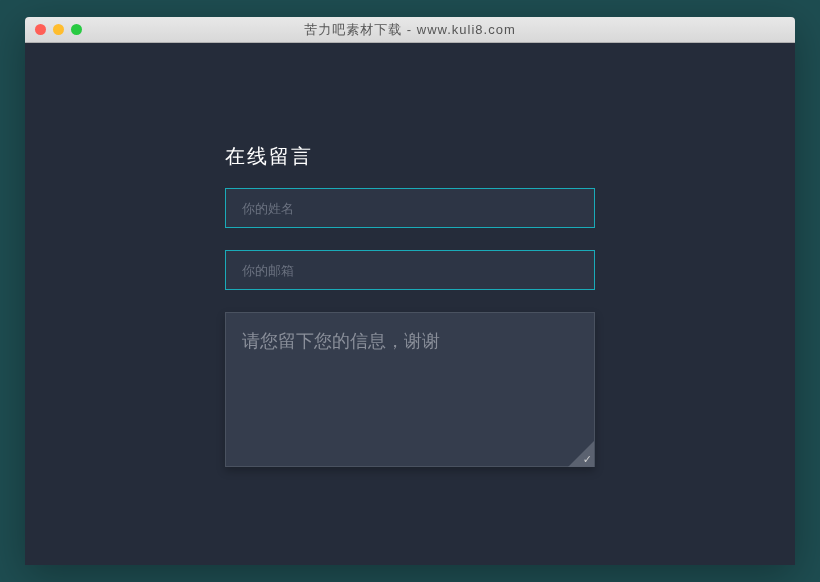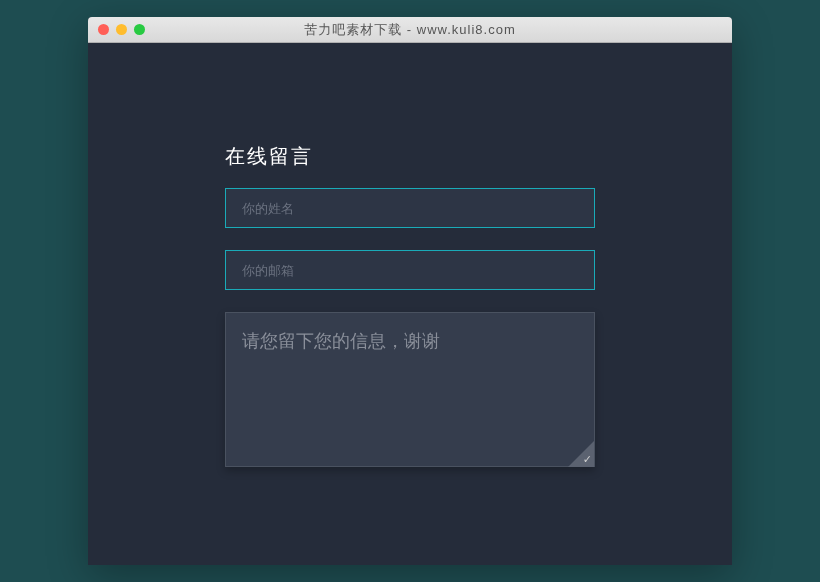--- a/index.html
+++ b/index.html
@@ -12,21 +12,21 @@
       background: #1e4d51;
       font-family: -apple-system, "Microsoft YaHei", "SimSun", sans-serif;
       width: 820px;
       height: 582px;
       display: flex;
       align-items: center;
       justify-content: center;
     }
     
     .window {
-      width: 644px;
+      width: 770px;
       height: 548px;
       background: #252c3a;
       border-radius: 4px 4px 0 0;
       overflow: hidden;
       box-shadow: 0 10px 40px rgba(0,0,0,0.3);
     }
     
     .titlebar {
       height: 26px;
       background: linear-gradient(to bottom, #e8e8e8, #d8d8d8);

